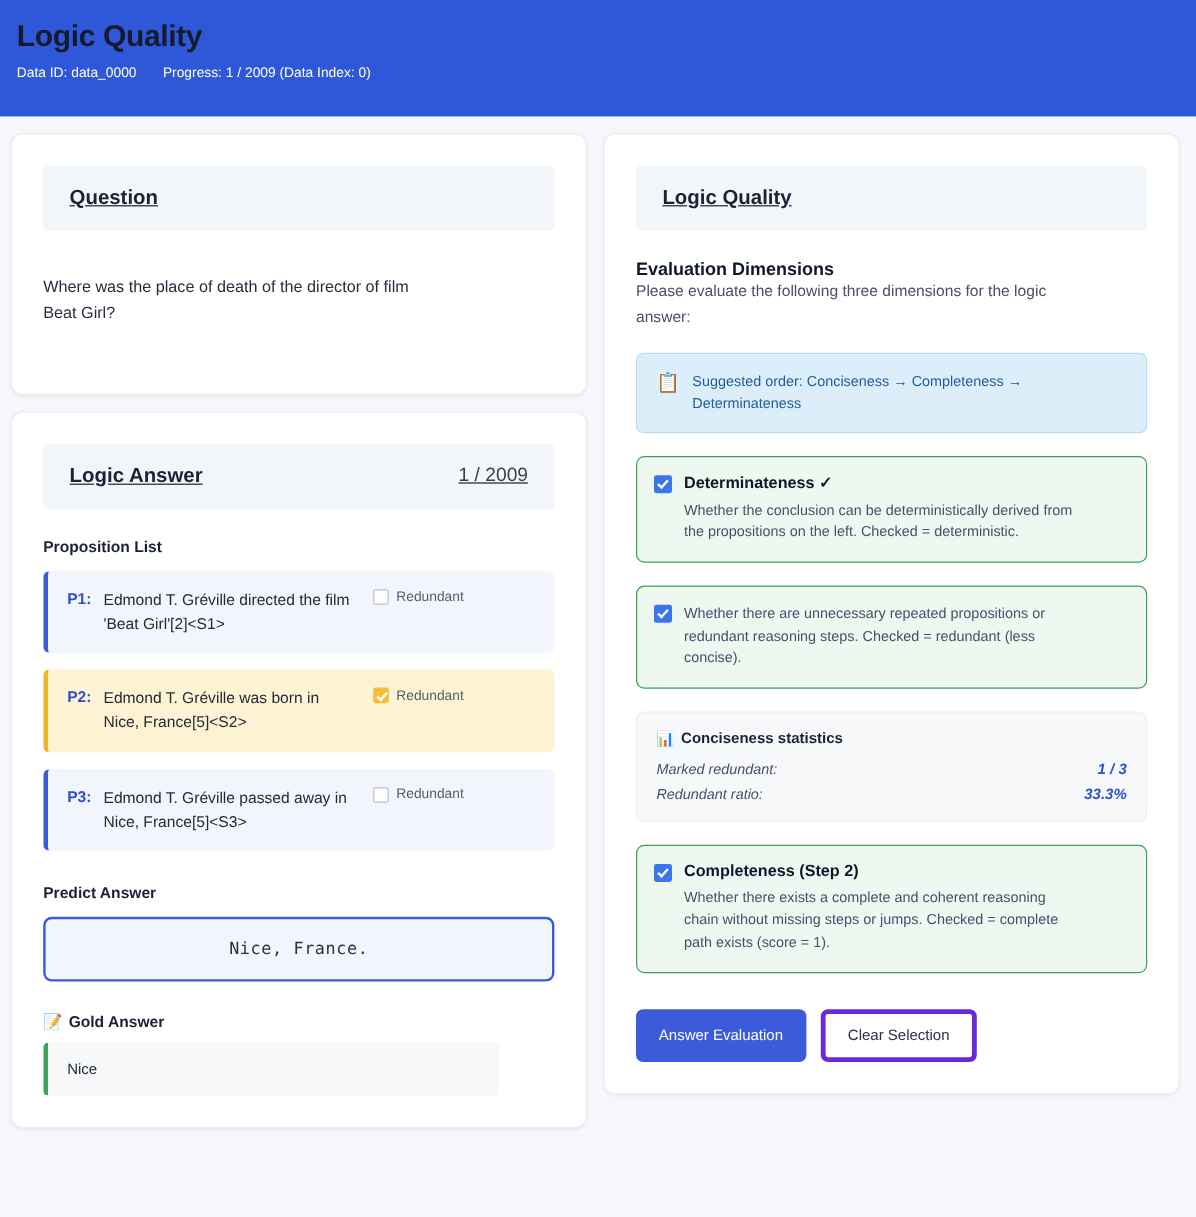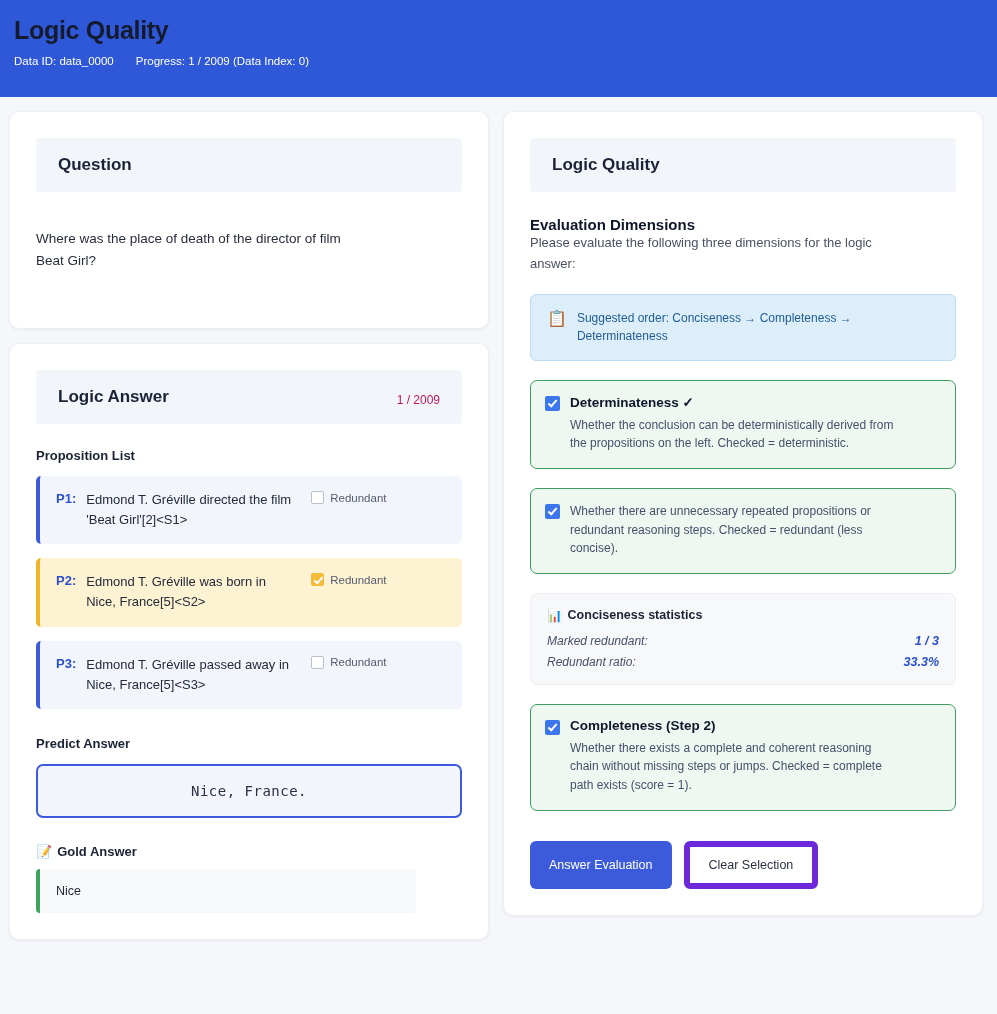--- a/index.html
+++ b/index.html
@@ -52,31 +52,32 @@
     box-shadow: 0 1px 3px rgba(20,28,60,.06);
   }
   .card-body { padding: 24px 26px 26px 26px; }
 
   .card-head {
     margin: 26px 26px 0 26px;
     background: #f2f5fa;
     border-radius: 4px;
     padding: 17px 22px;
     display: flex;
-    align-items: flex-end;
+    align-items: center;
     justify-content: space-between;
+    text-decoration: underline;
   }
   .card-head h2 {
     font-size: 17px;
     font-weight: bold;
     color: #1b2236;
   }
   .card-head .counter {
-    font-size: 12px;
-    color: #be185d;
+    font-size: 16px;
+    color: #404040;
   }
 
   
   .question-card { height: 218px; }
   .question-text {
     font-size: 13.5px;
     line-height: 1.62;
     color: #272d3d;
     padding: 36px 26px 0 26px;
     max-width: 380px;
@@ -287,21 +288,21 @@
     border: none;
     border-radius: 6px;
     padding: 11px 19px;
     font-size: 12.5px;
     font-family: "Liberation Sans", sans-serif;
     cursor: pointer;
   }
   .btn-secondary {
     background: #fff;
     color: #2b3142;
-    border: 6px solid #6d28d9;
+    border: 4px solid #6d28d9;
     border-radius: 6px;
     padding: 11px 19px;
     font-size: 12.5px;
     font-family: "Liberation Sans", sans-serif;
     cursor: pointer;
   }
 </style>
 </head>
 <body>
 

